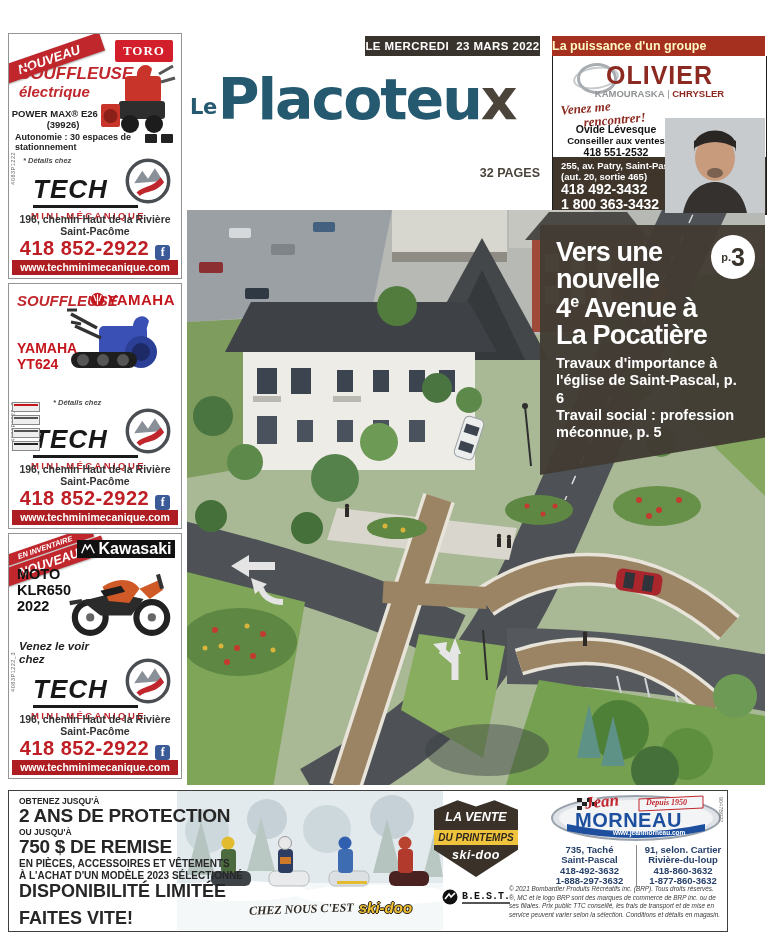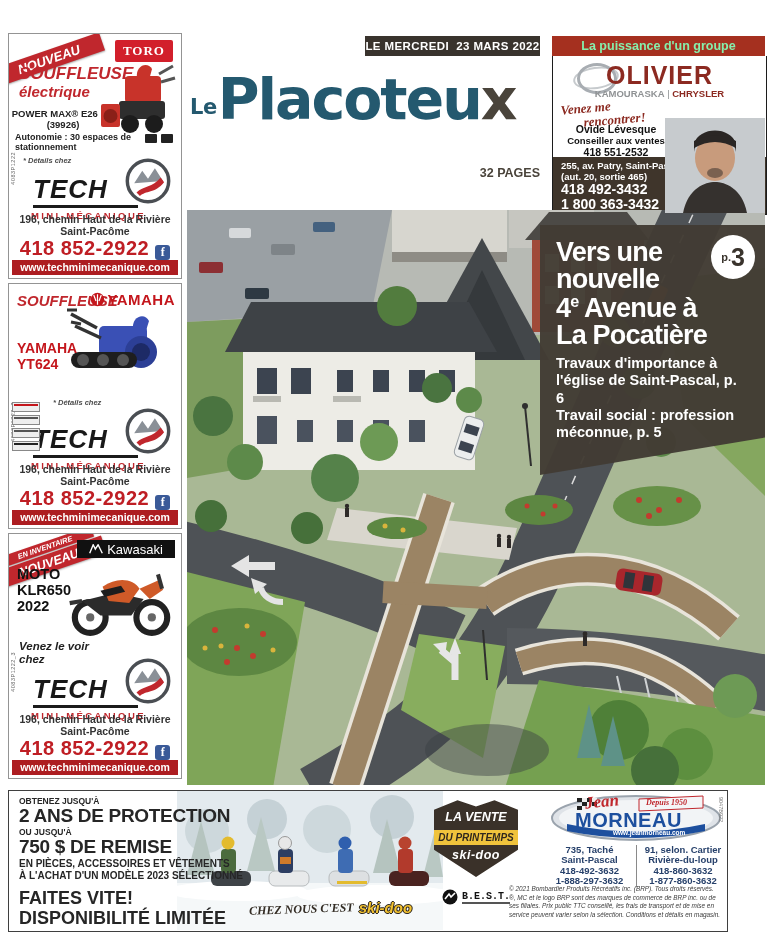--- a/index.html
+++ b/index.html
@@ -35,21 +35,21 @@
            letter-spacing:.4px;white-space:pre;}
   .logo{position:absolute;left:190px;top:72px;display:flex;align-items:flex-end;
         font-family:"DejaVu Sans",sans-serif;font-weight:bold;}
   .logo .le{font-size:21px;color:#24596f;margin:0 1px 7px 0;letter-spacing:-.5px;}
   .logo .main{font-size:57px;line-height:.95;color:#24596f;letter-spacing:-2px;}
   .logo .x{font-size:57px;line-height:.95;color:#4a443b;letter-spacing:-2px;}
   .volume{position:absolute;left:280px;width:260px;top:164px;text-align:right;color:#4a443b;
           font-weight:800;font-size:12.5px;line-height:1.55;}
   
   .redbar{position:absolute;left:552px;top:36px;width:213px;height:20px;background:#a5301f;
-          color:#86efac;font-weight:800;font-size:12.5px;text-align:center;line-height:20px;}
+          color:#fef9c3;font-weight:800;font-size:12.5px;line-height:20px;}
   .olivier{position:absolute;left:552px;top:56px;width:213px;height:158px;background:#fff;
            border:1px solid #1c1c1c;border-top:none;overflow:hidden;}
   .oliv-logo{position:absolute;left:0;right:0;top:5px;text-align:center;font-weight:900;
              font-size:25px;color:#8c2a21;letter-spacing:1px;}
   .oliv-ring1{position:absolute;left:24px;top:7px;width:34px;height:25px;border:3px solid #a8adb2;
               border-radius:50%;}
   .oliv-ring2{position:absolute;left:20px;top:11px;width:42px;height:18px;border:2px solid #c6cacd;
               border-radius:50%;transform:rotate(-8deg);}
   .oliv-sub{position:absolute;left:0;right:0;top:32px;text-align:center;font-size:9.5px;}
   .oliv-script{position:absolute;left:8px;top:44px;font-family:"Liberation Serif",serif;
@@ -227,21 +227,21 @@
   </div>
 
   <div class="ad" style="top:533px">
     <div class="ribbon" style="left:-14px;top:8px;width:100px;font-size:7.5px;padding:1px 0">EN INVENTAIRE</div>
     <div class="ribbon" style="left:-18px;top:20px;width:116px;font-size:12.5px;padding:2px 0">NOUVEAU</div>
     <div style="position:absolute;right:6px;top:6px;width:98px;height:18px;background:#111;
                 display:flex;align-items:center;justify-content:center;gap:4px">
       <svg width="14" height="10" viewBox="0 0 20 14">
         <path d="M1,13 L6,1 L9,7 L13,1 L19,13" stroke="#fff" stroke-width="2" fill="none"></path>
       </svg>
-      <span style="color:#fff;font-weight:400;font-size:13px">Kawasaki</span>
+      <span style="color:#fff;font-weight:700;font-size:16px">Kawasaki</span>
     </div>
     <svg style="position:absolute;right:2px;top:26px" width="118" height="78" viewBox="0 0 110 76">
       <circle cx="26" cy="56" r="15" fill="none" stroke="#222" stroke-width="6"></circle>
       <circle cx="86" cy="56" r="15" fill="none" stroke="#222" stroke-width="6"></circle>
       <circle cx="26" cy="56" r="4" fill="#666"></circle>
         <circle cx="86" cy="56" r="4" fill="#666"></circle>
       <path d="M18,40 L50,32 L78,38 L66,54 L36,54 Z" fill="#2b2b2b"></path>
       <path d="M38,26 C52,16 68,18 74,28 L64,42 L44,40 Z" fill="#cf5a28"></path>
       <path d="M74,28 L92,20 L97,29 L84,38 Z" fill="#cf5a28"></path>
       <path d="M92,14 L96,28" stroke="#333" stroke-width="4"></path>
@@ -517,22 +517,22 @@
          <circle cx="228" cy="52" r="6.5" fill="#b8432f"></circle>
         </g>
     </svg>
     <div class="sk-left">
       <div class="sk-s">OBTENEZ JUSQU'À</div>
       <div class="sk-b">2 ANS DE PROTECTION</div>
       <div class="sk-s">OU JUSQU'À</div>
       <div class="sk-b">750 $ DE REMISE</div>
       <div class="sk-m">EN PIÈCES, ACCESSOIRES ET VÊTEMENTS</div>
       <div class="sk-m">À L'ACHAT D'UN MODÈLE 2023 SÉLECTIONNÉ</div>
+      <div class="sk-b2">DISPONIBILITÉ LIMITÉE</div>
       <div class="sk-b2" style="margin-top:7px">FAITES VITE!</div>
-      <div class="sk-b2">DISPONIBILITÉ LIMITÉE</div>
     </div>
     <div class="badge">
       <div class="b1">LA VENTE</div>
       <div class="b2">DU PRINTEMPS</div>
       <div class="b3">ski-doo</div>
     </div>
     <div class="chez">
       <span class="t1">CHEZ NOUS C'EST</span>
       <span class="t2">ski-doo</span>
     </div>

